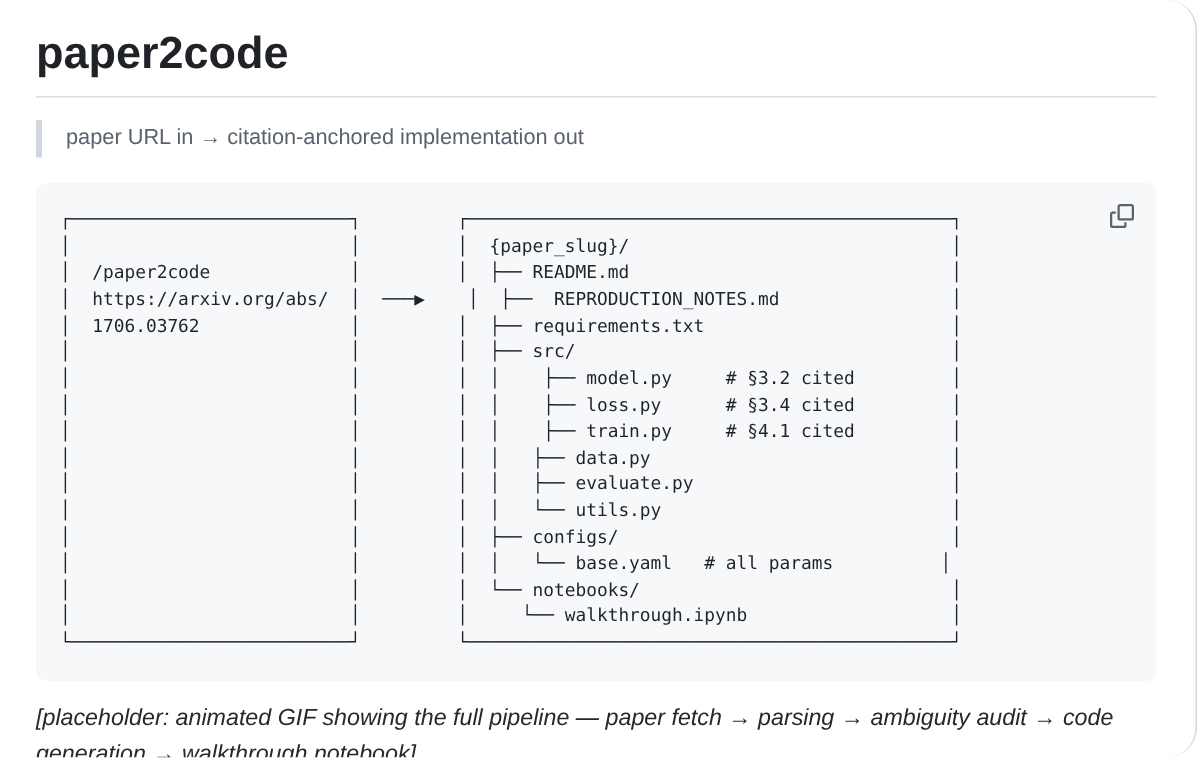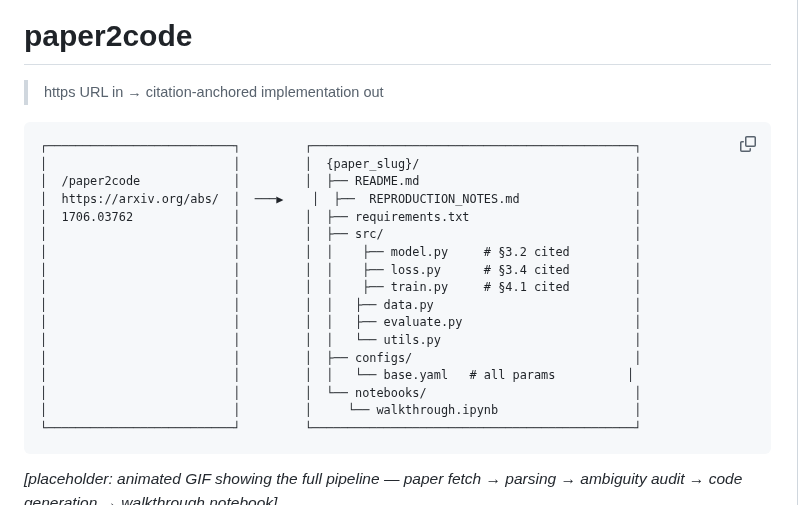--- a/index.html
+++ b/index.html
@@ -6,20 +6,21 @@
   html, body { margin: 0; padding: 0; background: #fff; }
   .page {
     width: 798px;
     height: 505px;
     border-right: 1px solid #d0d7de;
     background: #ffffff;
     padding: 17px 26px 0 24px;
     font-family: "Liberation Sans", "DejaVu Sans", sans-serif;
     color: #1f2328;
     overflow: hidden;
+    border-radius: 20px;
   }
   h1.title {
     margin: 0 0 9px 0;
     font-size: 30px;
     font-weight: 600;
     line-height: 1.25;
     color: #1f2328;
   }
   .title-divider {
     height: 1px;
@@ -76,21 +77,21 @@
 </head>
 <body>
 
 <div class="page">
 
   <h1 class="title">paper2code</h1>
 
   <div class="title-divider"></div>
 
   <blockquote class="tagline">
-    <span>https URL in → citation-anchored implementation out</span>
+    <span>paper URL in → citation-anchored implementation out</span>
   </blockquote>
 
   <div class="code-wrap">
     <pre class="ascii">┌──────────────────────────┐         ┌─────────────────────────────────────────────┐
 │                          │         │  {paper_slug}/                              │
 │  /paper2code             │         │  ├── README.md                              │
 │  https://arxiv.org/abs/  │  ───▶    │  ├──  REPRODUCTION_NOTES.md                │
 │  1706.03762              │         │  ├── requirements.txt                       │
 │                          │         │  ├── src/                                   │
 │                          │         │  │    ├── model.py     # §3.2 cited         │

